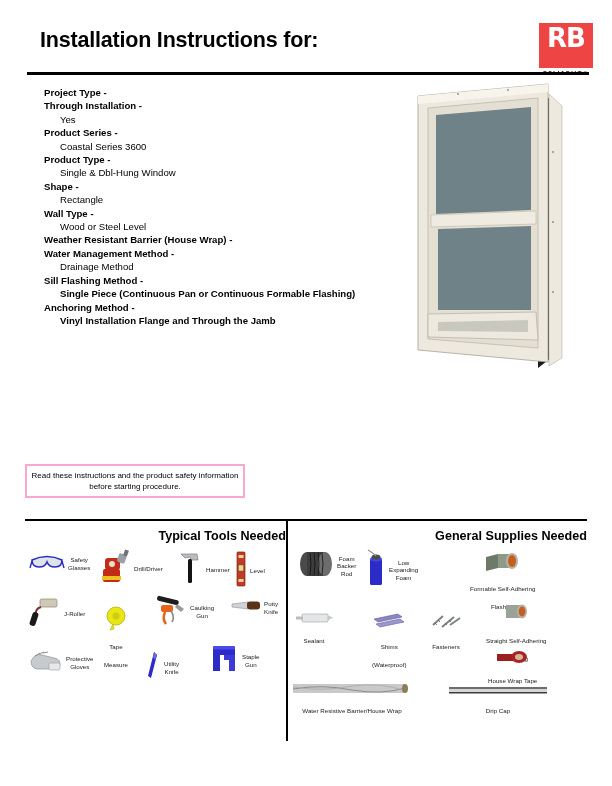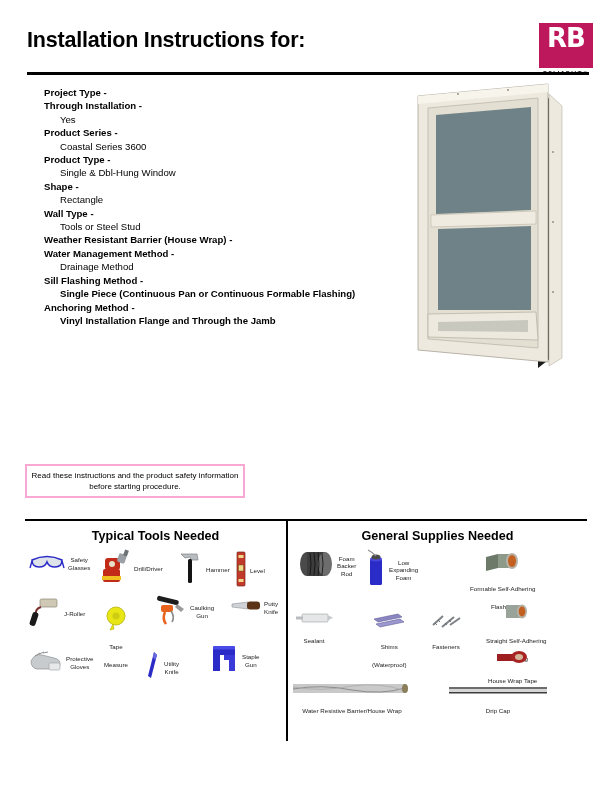--- a/index.html
+++ b/index.html
@@ -13,30 +13,30 @@
     position: relative;
     overflow: hidden;
   }
   .page { position: relative; width: 612px; height: 786px; }
 
   
   .header {
     position: absolute; left: 0; top: 0; width: 612px; height: 75px;
   }
   .title {
-    position: absolute; left: 27px; top: 28px;
+    position: absolute; left: 40px; top: 28px;
     font-size: 21.5px; font-weight: bold; letter-spacing: -0.2px;
     white-space: nowrap;
   }
   .logo {
     position: absolute; left: 539px; top: 23px;
     width: 54px; text-align: center;
   }
   .logo-mark {
-    width: 54px; height: 45px; background: #be185d;
+    width: 54px; height: 45px; background: #ef4444;
     position: relative;
   }
   .logo-mark .rb {
     position: absolute; left: 0; top: 0; width: 54px; height: 31px;
     color: #ffffff; font-size: 26px; font-weight: bold;
     line-height: 31px; letter-spacing: -1px; text-align: center;
     font-family: "DejaVu Sans", sans-serif;
   }
   .logo-word {
     margin-top: 2px; font-size: 5.4px; font-weight: bold;
@@ -99,21 +99,21 @@
   .panel-divider {
     position: absolute; left: 286px; top: 519px;
     width: 2px; height: 222px; background: #000000;
   }
   .panel {
     position: absolute; top: 519px; height: 222px;
   }
   .panel-left  { left: 25px;  width: 261px; }
   .panel-right { left: 288px; width: 299px; }
   .panel-title {
-    text-align: center; font-size: 12.6px; font-weight: bold;
+    text-align: right; font-size: 12.6px; font-weight: bold;
     margin-top: 10px;
   }
   .icon-grid {
     position: relative; width: 100%; height: 180px; margin-top: 6px;
   }
   .cell {
     position: absolute;
     display: flex; align-items: center;
   }
   .cell .art {
@@ -149,21 +149,21 @@
       <div class="spec-key">Project Type -</div>
       <div class="spec-key">Through Installation -</div>
       <div class="spec-val">Yes</div>
       <div class="spec-key">Product Series -</div>
       <div class="spec-val">Coastal Series 3600</div>
       <div class="spec-key">Product Type -</div>
       <div class="spec-val">Single &amp; Dbl-Hung Window</div>
       <div class="spec-key">Shape -</div>
       <div class="spec-val">Rectangle</div>
       <div class="spec-key">Wall Type -</div>
-      <div class="spec-val">Tools or Steel Stud</div>
+      <div class="spec-val">Wood or Steel Level</div>
       <div class="spec-key">Weather Resistant Barrier (House Wrap) -</div>
       <div class="spec-key">Water Management Method -</div>
       <div class="spec-val">Drainage Method</div>
       <div class="spec-key">Sill Flashing Method -</div>
       <div class="spec-val wrap">Single Piece (Continuous Pan or Continuous Formable Flashing)</div>
       <div class="spec-key">Anchoring Method -</div>
       <div class="spec-val wrap">Vinyl Installation Flange and Through the Jamb</div>
     </div>
 
   <div class="window-art">

